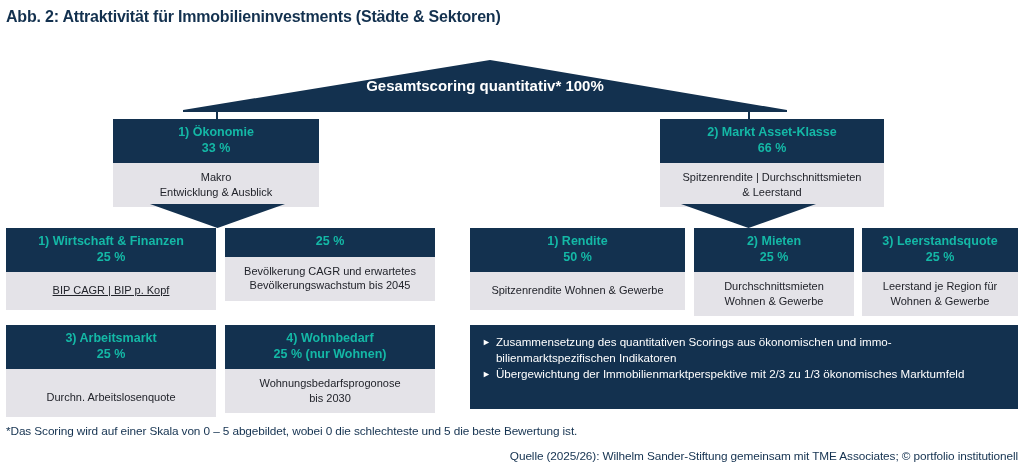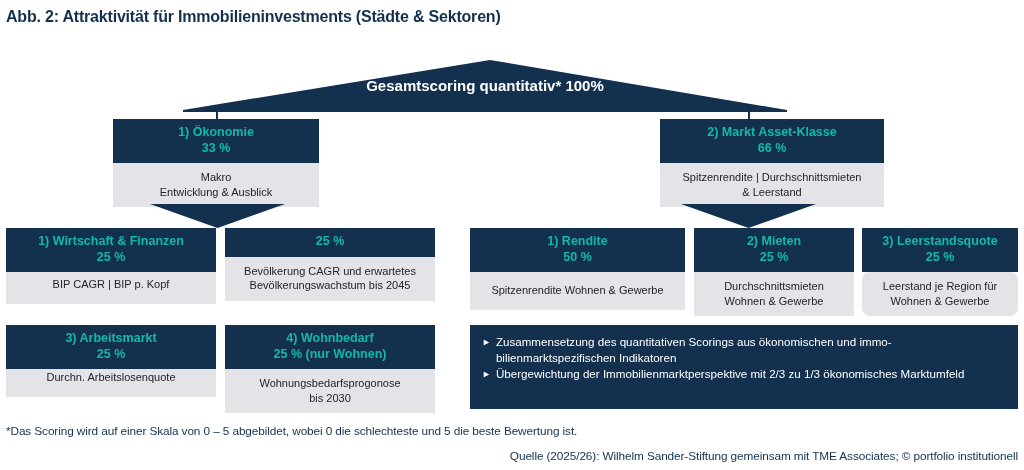--- a/index.html
+++ b/index.html
@@ -183,37 +183,37 @@
   <svg width="135" height="24" viewBox="0 0 135 24">
     <polygon points="0,0 135,0 67.5,24" fill="#13314f"></polygon>
   </svg>
 </div>
 
 <div class="card" style="left:6px; top:228px; width:210px;">
   <div class="card-head">
     <span class="card-title">1) Wirtschaft &amp; Finanzen</span>
     <span class="card-pct">25 %</span>
   </div>
-  <div class="card-body" style="white-space:pre-line; padding-top:5px; padding-bottom:12px;">BIP CAGR | BIP p. Kopf</div>
+  <div class="card-body" style="white-space:pre-line; padding-top:11px; padding-bottom:12px;text-decoration:underline;">BIP CAGR | BIP p. Kopf</div>
 </div>
 
 <div class="card" style="left:225px; top:228px; width:210px;">
   <div class="card-head">
     <span class="card-pct">25 %</span>
   </div>
   <div class="card-body" style="white-space:pre-line;">Bevölkerung CAGR und erwartetes
 Bevölkerungswachstum bis 2045</div>
 </div>
 
 <div class="card" style="left:6px; top:325px; width:210px;">
   <div class="card-head">
     <span class="card-title">3) Arbeitsmarkt</span>
     <span class="card-pct">25 %</span>
   </div>
-  <div class="card-body" style="white-space:pre-line; padding-top:1px; padding-bottom:12px;">Durchn. Arbeitslosenquote</div>
+  <div class="card-body" style="white-space:pre-line; padding-top:21px; padding-bottom:12px;">Durchn. Arbeitslosenquote</div>
 </div>
 
 <div class="card" style="left:225px; top:325px; width:210px;">
   <div class="card-head">
     <span class="card-title">4) Wohnbedarf</span>
     <span class="card-pct">25 % (nur Wohnen)</span>
   </div>
   <div class="card-body" style="white-space:pre-line;">Wohnungsbedarfsprogonose
 bis 2030</div>
 </div>
@@ -233,21 +233,21 @@
   </div>
   <div class="card-body" style="white-space:pre-line;">Durchschnittsmieten
 Wohnen &amp; Gewerbe</div>
 </div>
 
 <div class="card" style="left:862px; top:228px; width:156px;">
   <div class="card-head">
     <span class="card-title">3) Leerstandsquote</span>
     <span class="card-pct">25 %</span>
   </div>
-  <div class="card-body" style="white-space:pre-line;border-radius:8px;">Leerstand je Region für
+  <div class="card-body" style="white-space:pre-line;">Leerstand je Region für
 Wohnen &amp; Gewerbe</div>
 </div>
 
 <div class="notes-panel">
   <div class="note-item">
     <span class="note-bullet">►</span>
     <span class="note-text">Zusammensetzung des quantitativen Scorings aus ökonomischen und immo-bilienmarktspezifischen Indikatoren</span>
   </div>
   <div class="note-item">
     <span class="note-bullet">►</span>

